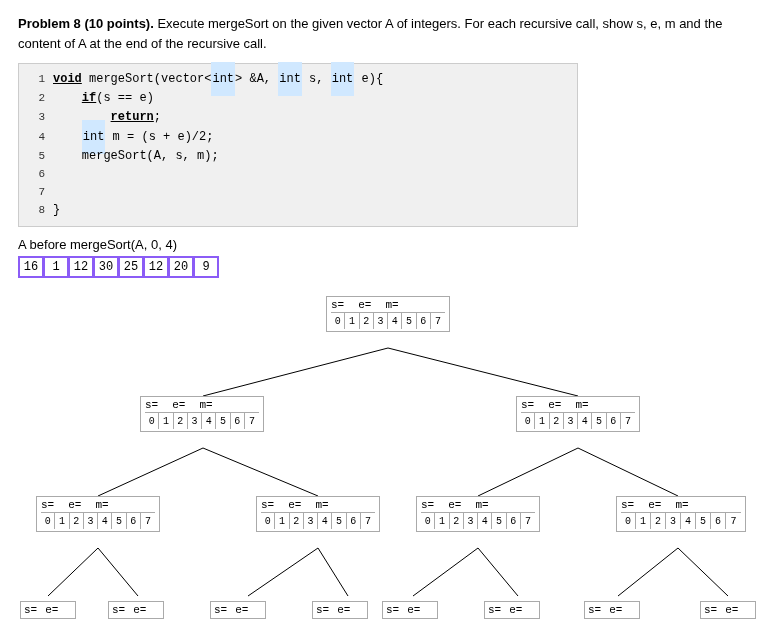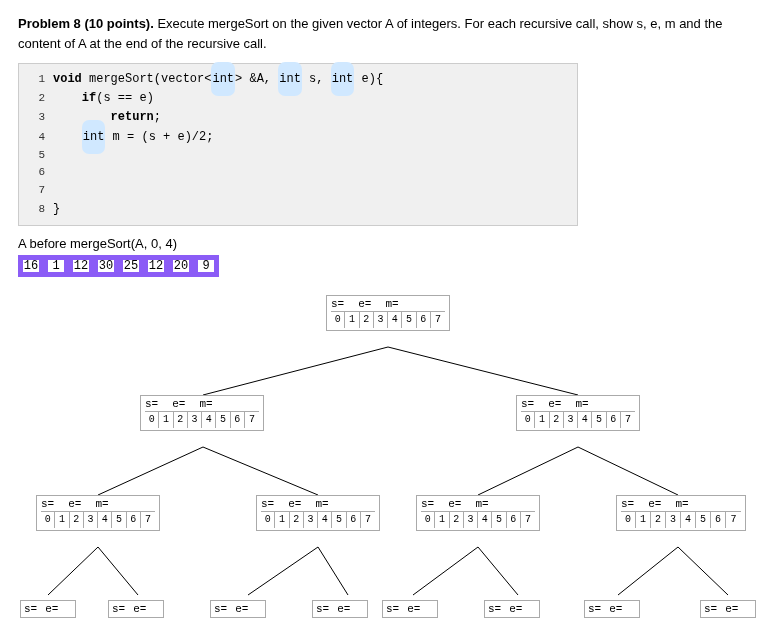--- a/index.html
+++ b/index.html
@@ -40,33 +40,33 @@
       width: 18px;
       min-width: 18px;
       text-align: right;
       margin-right: 8px;
       user-select: none;
       font-size: 11px;
     }
     .code-text {
       white-space: pre;
     }
-    .kw { font-weight: bold; }
-    .type-highlight { background: #d0e8ff; padding: 10px 1px; border-radius: 7px; }
+    .kw { font-weight: bold; text-decoration: underline; }
+    .type-highlight { background: #d0e8ff; padding: 10px 1px; }
 
     .array-label {
       font-size: 13px;
       margin-bottom: 4px;
     }
     .array-container {
       display: flex;
       margin-bottom: 18px;
     }
     .array-cell {
-      border: 5px solid #8b5cf6;
+      border: 2px solid #8b5cf6;
       width: 26px;
       height: 22px;
       display: flex;
       align-items: center;
       justify-content: center;
       font-size: 12px;
       font-family: 'Courier New', monospace;
       margin-right: -1px;
     }
 
@@ -145,20 +145,21 @@
   <div class="code-line">
     <span class="line-num">3</span>
     <span class="code-text">        <span class="kw">return</span>;</span>
   </div>
   <div class="code-line">
     <span class="line-num">4</span>
     <span class="code-text">    <span class="type-highlight">int</span> m = (s + e)/2;</span>
   </div>
   <div class="code-line">
     <span class="line-num">5</span>
+    <span class="code-text">    mergeSort(A, s, m);</span>
   </div>
   <div class="code-line">
     <span class="line-num">6</span>
   </div>
   <div class="code-line">
     <span class="line-num">7</span>
   </div>
   <div class="code-line">
     <span class="line-num">8</span>
     <span class="code-text">}</span>

